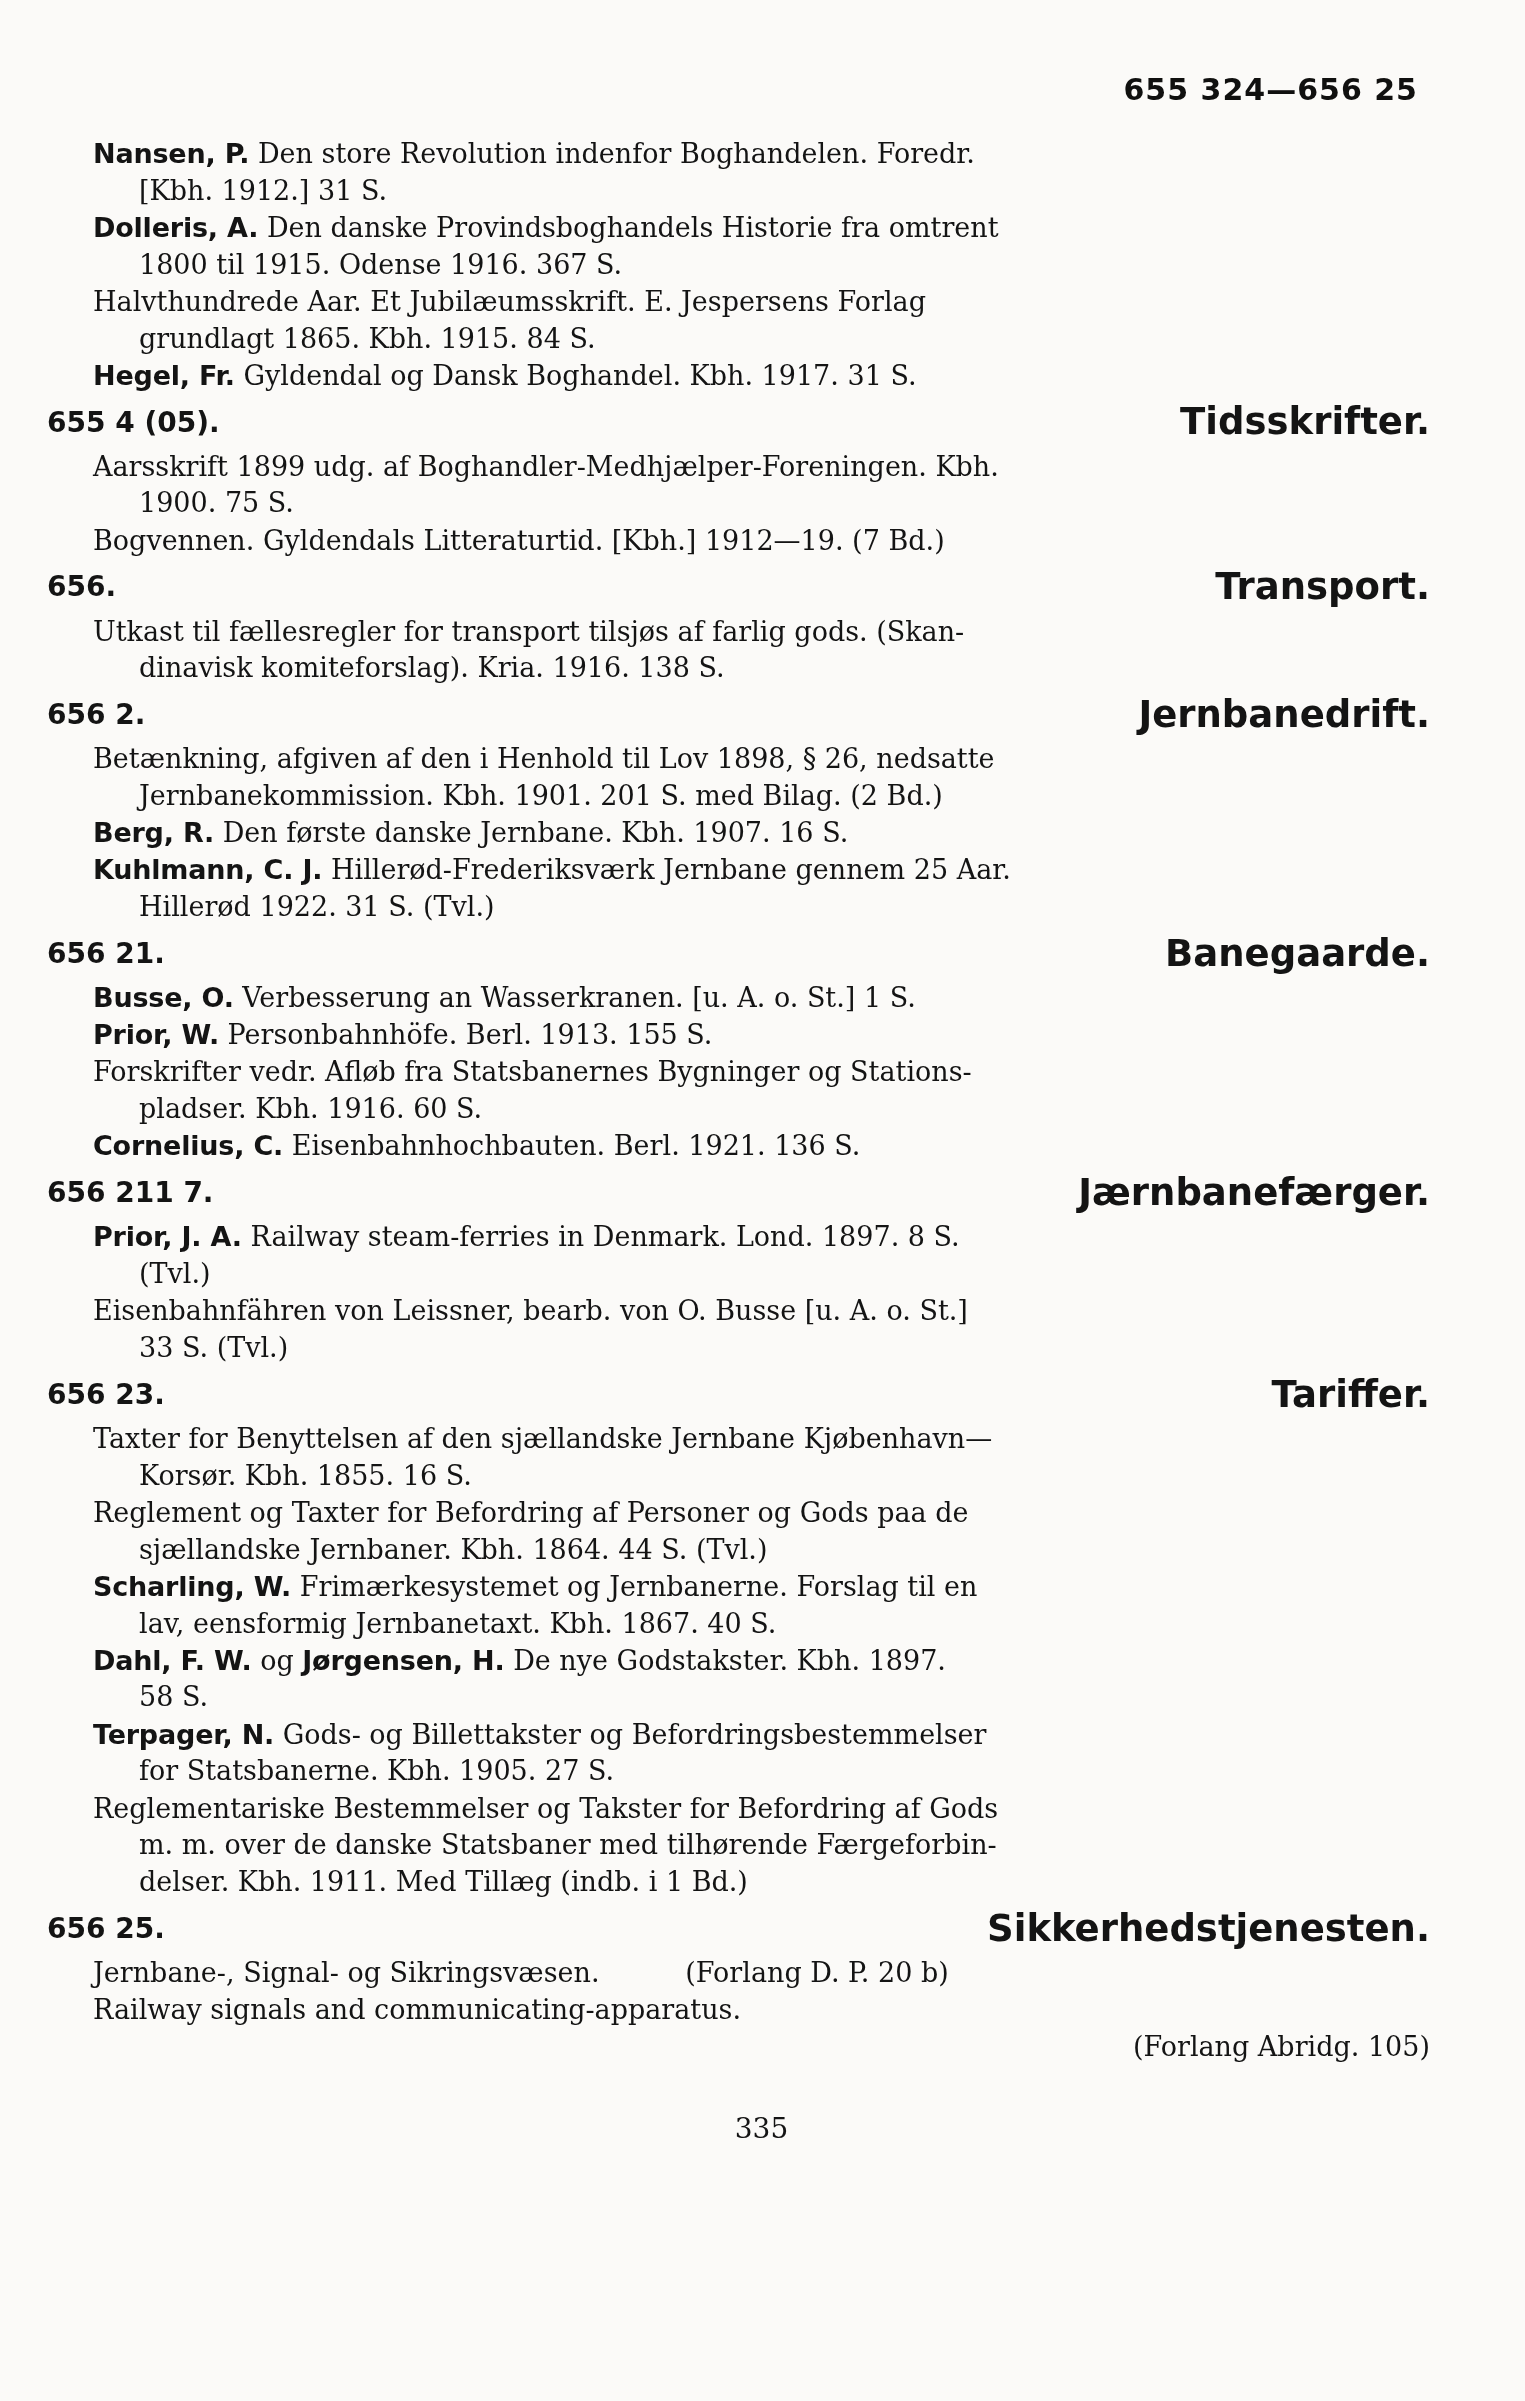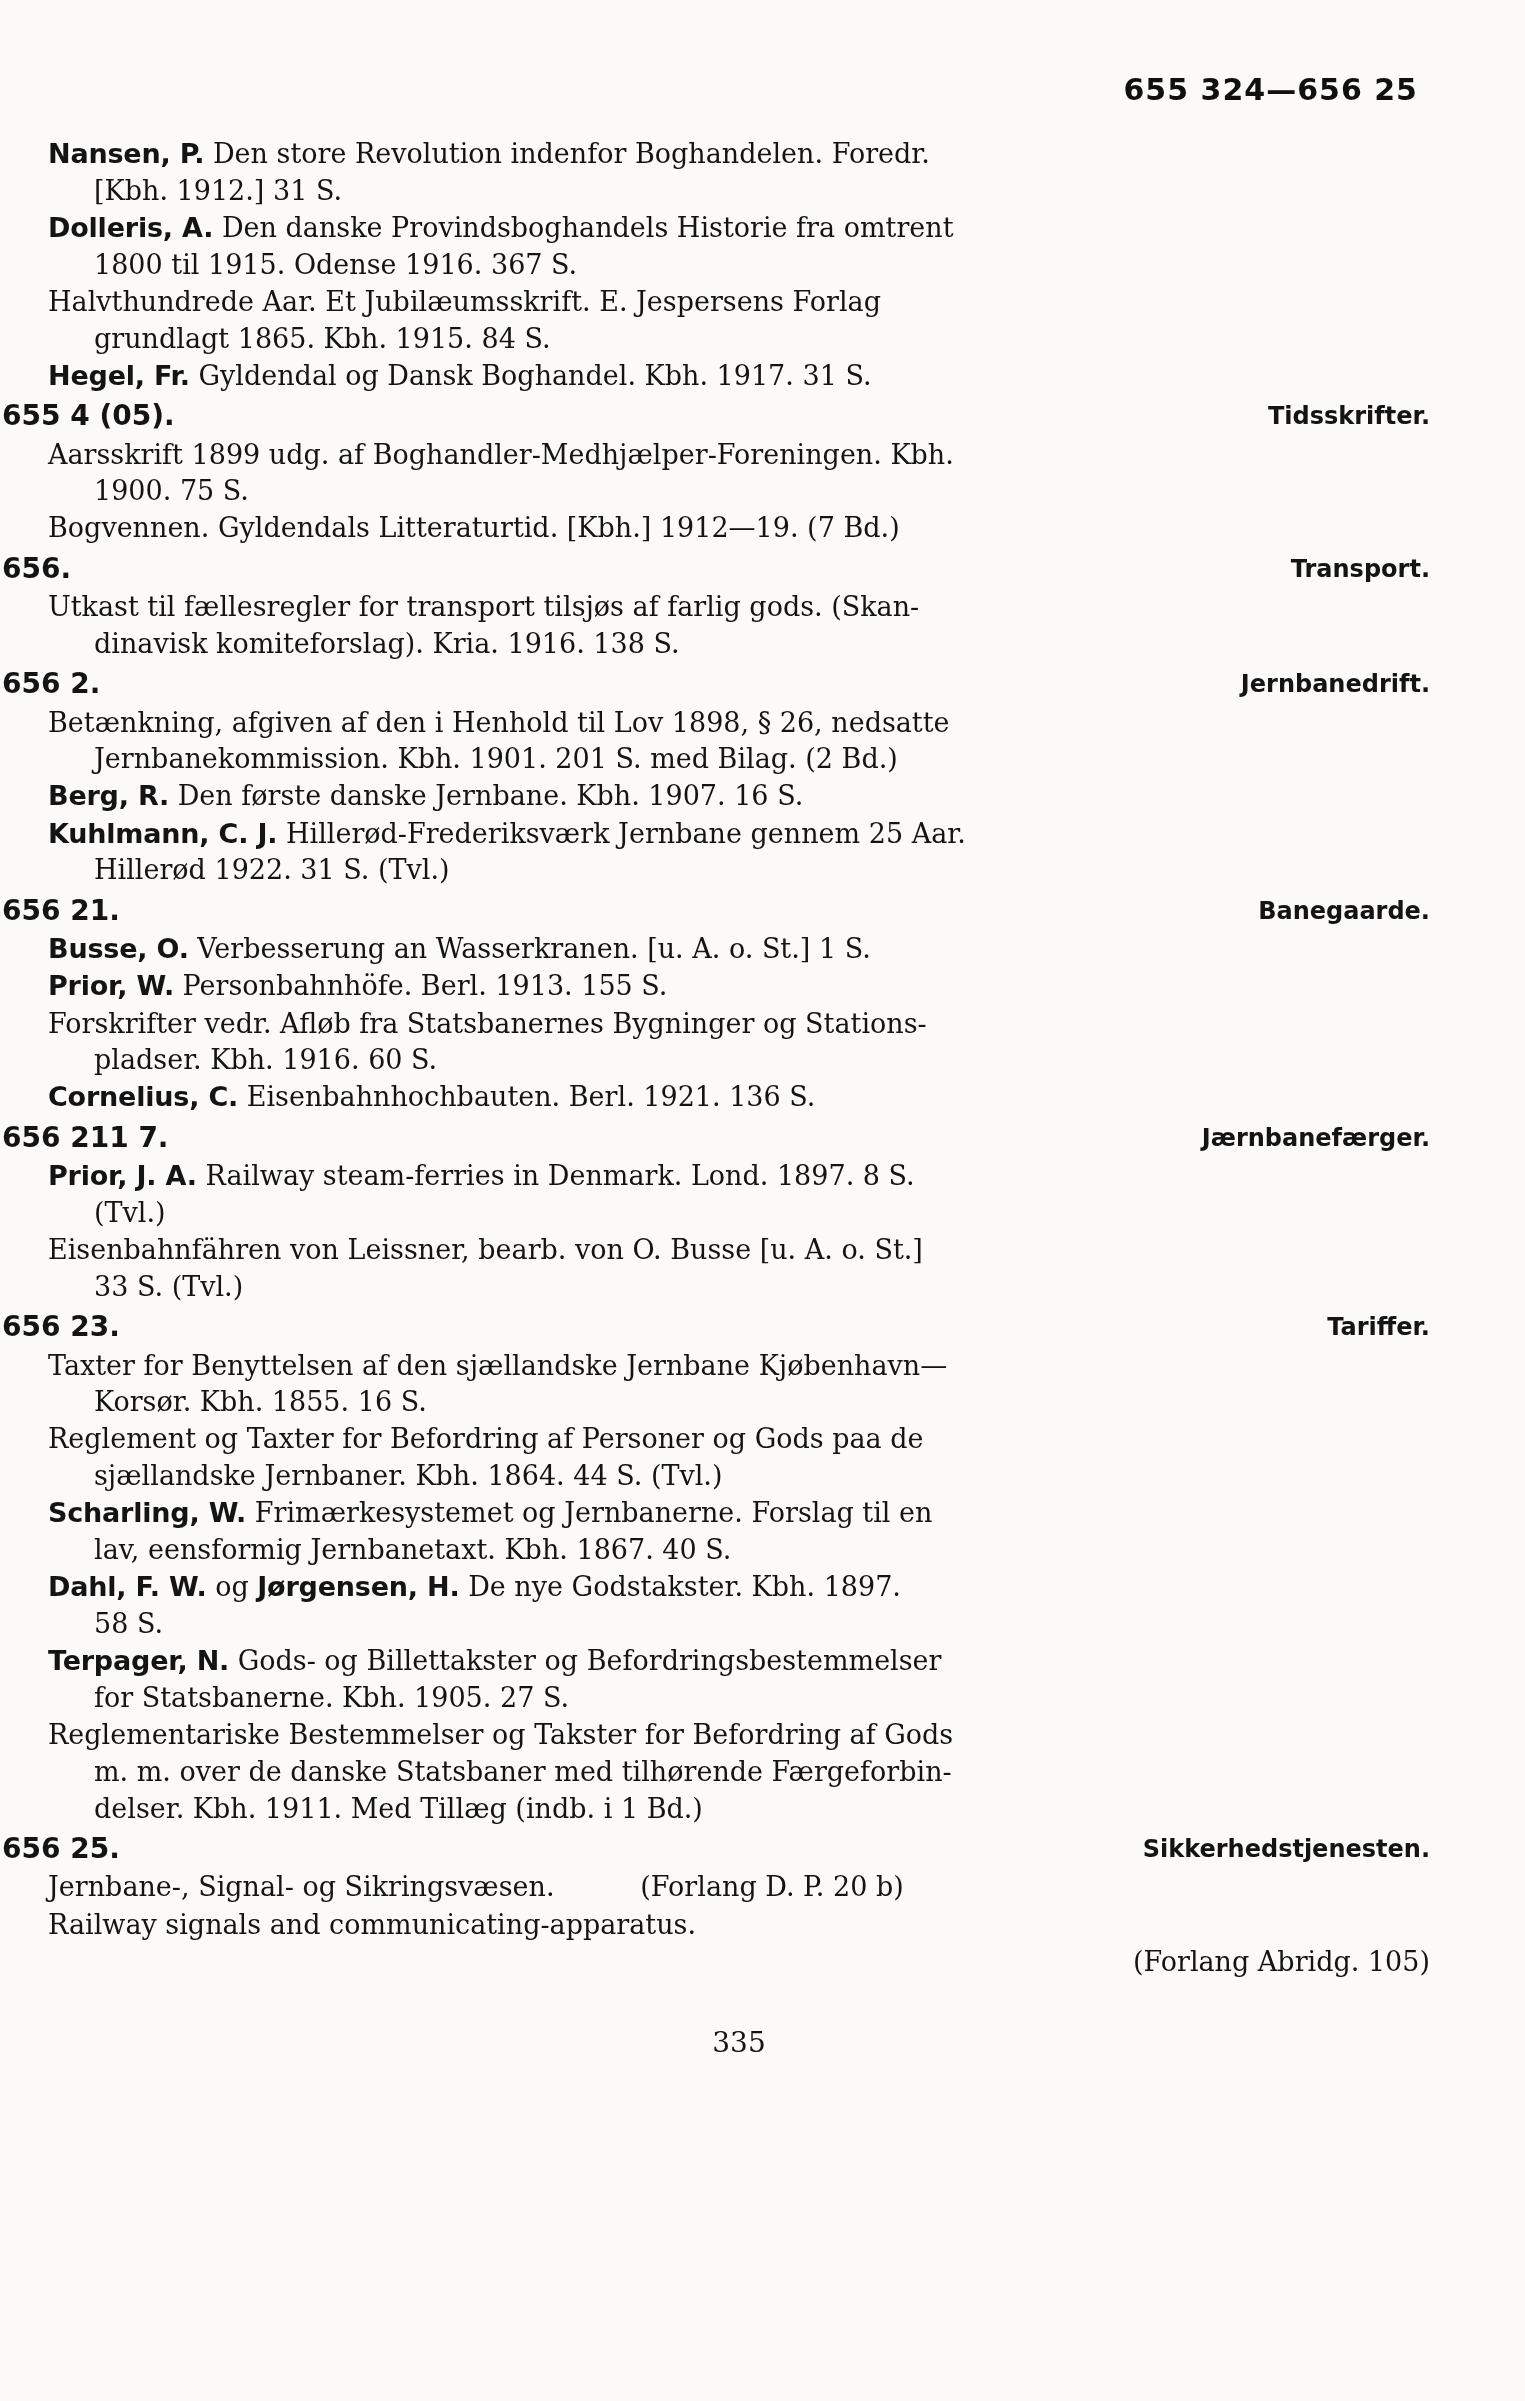--- a/index.html
+++ b/index.html
@@ -15,21 +15,21 @@
   }
   .page {
     position: relative;
     width: 1526px;
     min-height: 2495px;
     background: #fbfaf8;
     padding: 0;
     box-sizing: border-box;
   }
   .page-inner {
-    padding: 72px 96px 29px 48px;
+    padding: 72px 96px 29px 93px;
   }
   .running-head {
     text-align: right;
     font-family: "DejaVu Sans", sans-serif;
     font-weight: bold;
     font-size: 30px;
     letter-spacing: 1px;
     margin-bottom: 29px;
     padding-right: 12px;
     color: #10100f;
@@ -66,21 +66,21 @@
   }
   .cls-num {
     font-family: "DejaVu Sans", sans-serif;
     font-weight: bold;
     font-size: 28px;
     letter-spacing: 0px;
   }
   .cls-title {
     font-family: "DejaVu Sans", sans-serif;
     font-weight: bold;
-    font-size: 24px;
+    font-size: 37px;
   }
   .right-only {
     text-align: right;
     display: block;
   }
   .folio {
     text-align: center;
     font-size: 28px;
     margin-top: 46px;
     font-family: "DejaVu Serif", serif;

